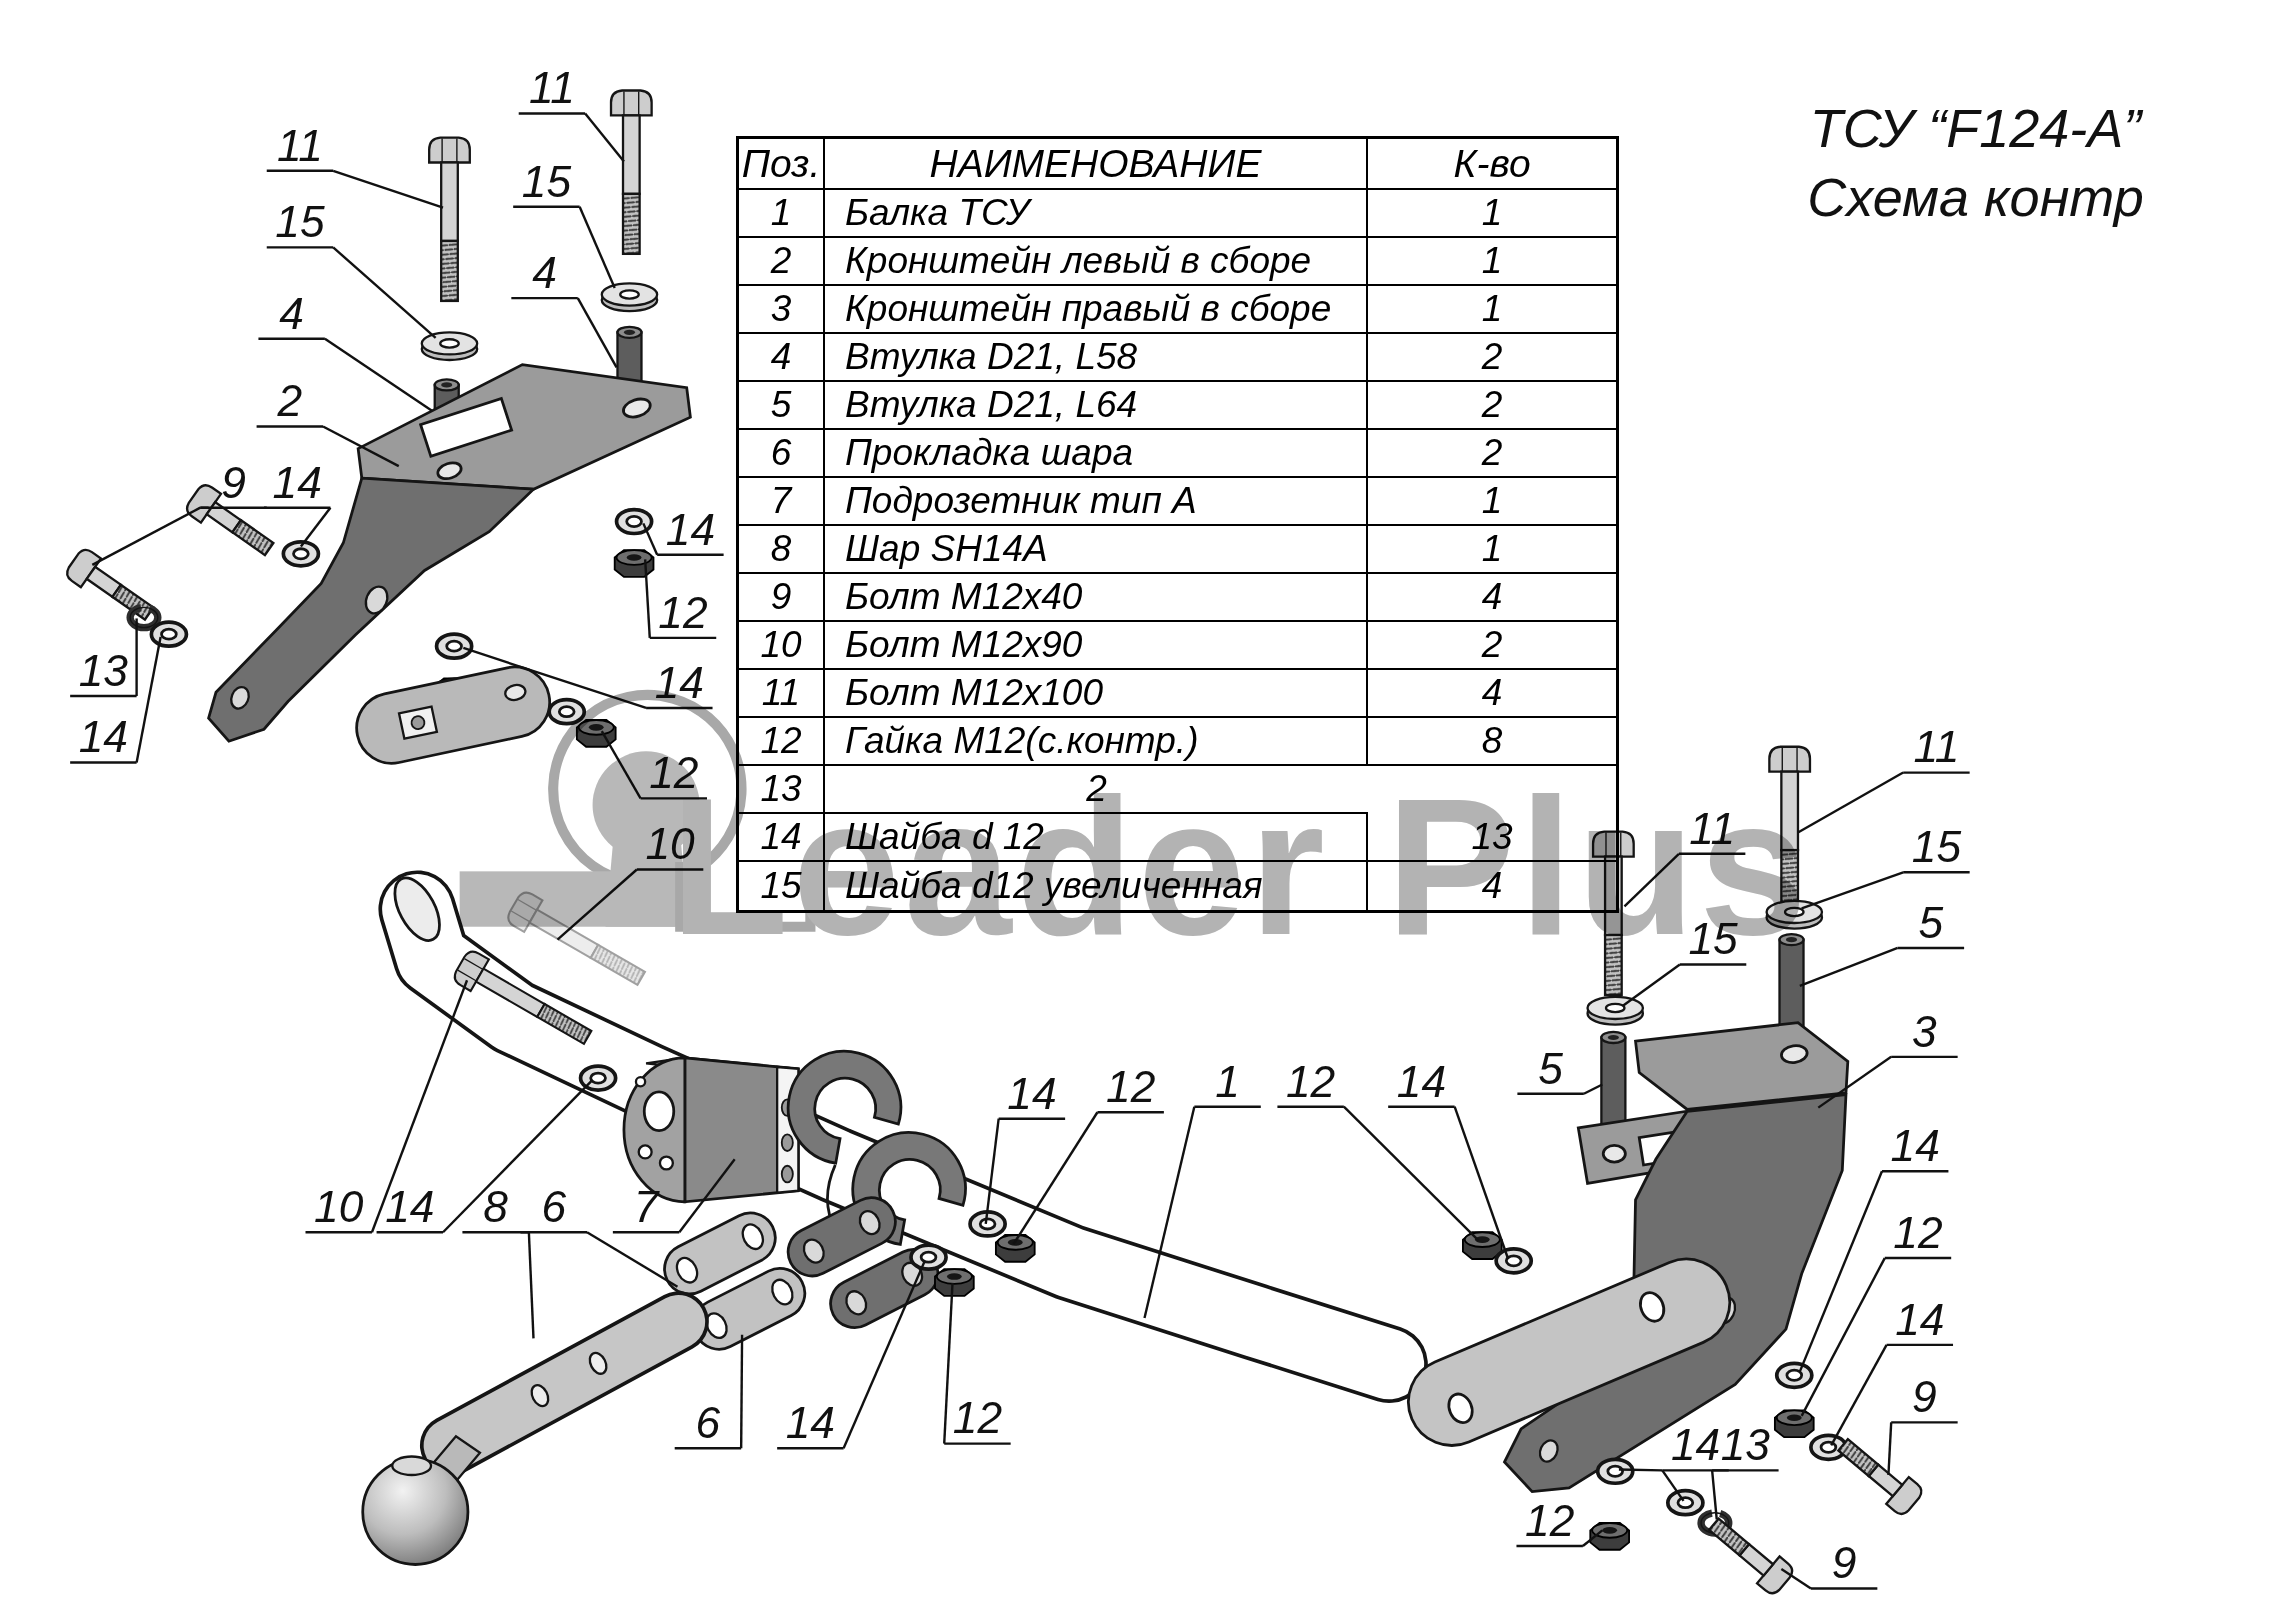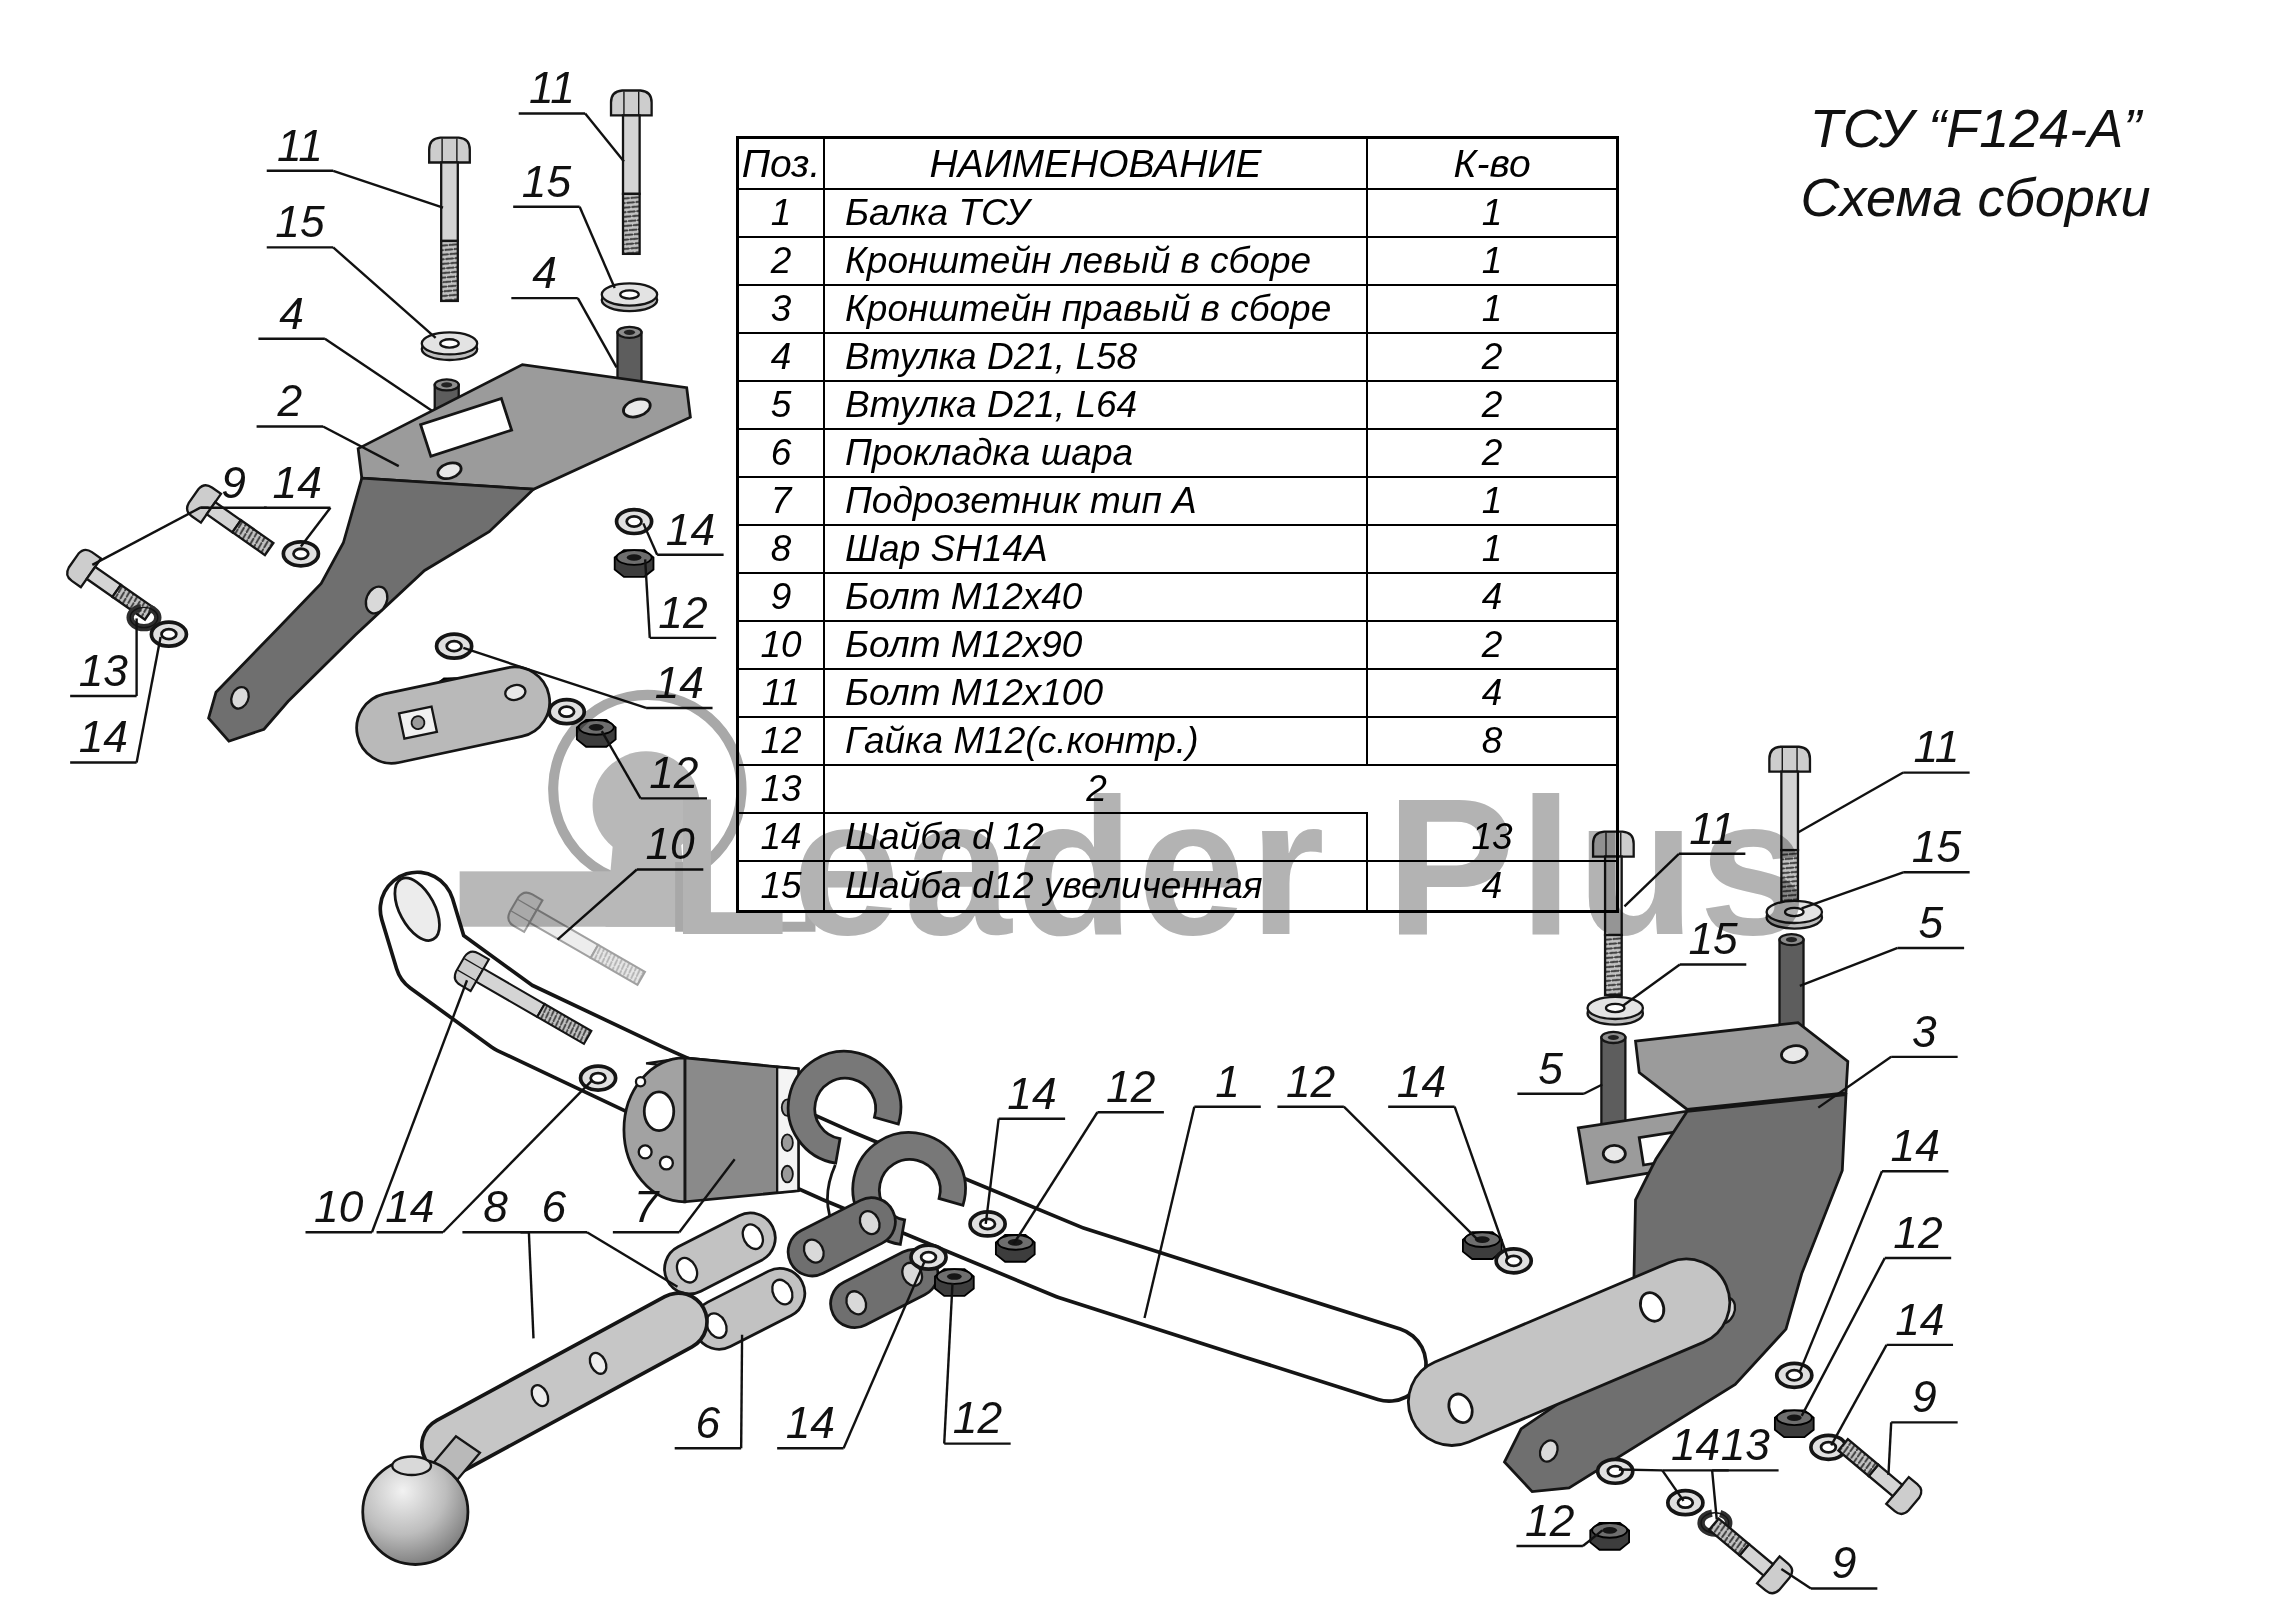--- a/index.html
+++ b/index.html
@@ -558,21 +558,21 @@
           <div class="pos">15</div>
           <div class="name">Шайба d12 увеличенная</div>
           <div class="qty">4</div>
         </div>
       </div>
 </div>
 
 
 <div id="title-block">
   <div>ТСУ “F124-А”</div>
-  <div>Схема сборки</div>
+  <div>Схема контр</div>
 </div>
 
 
 <div id="watermark">
   <svg width="2289" height="1619" viewBox="0 0 2480 1754">
     <g>
       <path d="M682,955 A102,102 0 1 1 759,939" fill="none" stroke="#a8a8a8" stroke-width="11"></path>
       <circle cx="700" cy="872" r="58" fill="#b8b8b8"></circle>
       <path d="M664,915 L738,915 L746,1004 L656,1004 Z" fill="#b8b8b8"></path>
       <rect x="498" y="944" width="234" height="60" fill="#b8b8b8"></rect>

